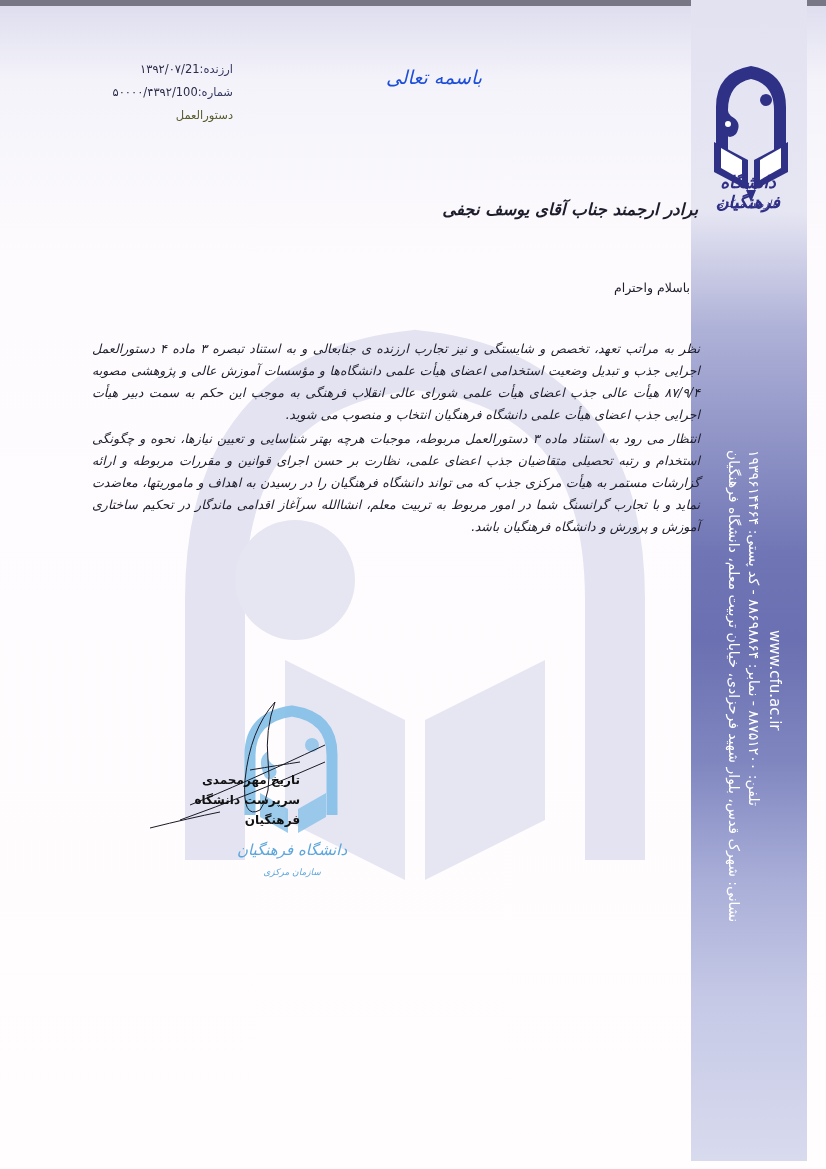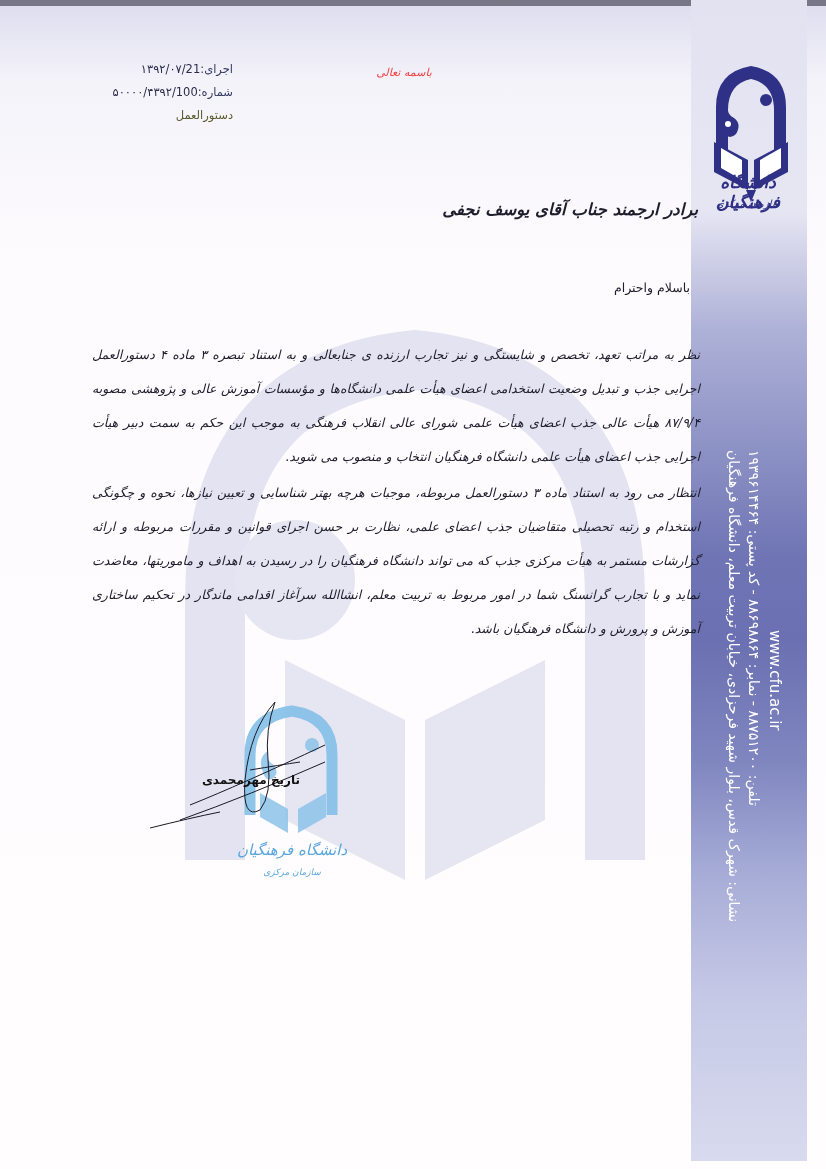--- a/index.html
+++ b/index.html
@@ -39,34 +39,34 @@
   .vline.l3 { left:84px; top:330px; font-size:15px; direction:ltr; }
 
   .meta {
     position:absolute; left:98px; top:58px; width:135px; direction:rtl; text-align:right;
     font-family:"DejaVu Sans", sans-serif; font-size:11.5px; color:#373a63; line-height:23px;
   }
   .meta .num { color:#2b2c4a; }
   .meta .att { color:#585a2c; }
 
   .basmala {
-    position:absolute; left:354px; top:66px; width:100px; text-align:center;
-    font-size:11px; font-style:italic; color:#ef4444;
+    position:absolute; left:384px; top:66px; width:100px; text-align:center;
+    font-size:19px; font-style:italic; color:#1d4ed8;
   }
   .recipient {
     position:absolute; left:470px; top:200px; width:220px; text-align:right; direction:rtl;
     font-size:16.5px; font-style:italic; font-weight:bold; color:#1d1d2c; white-space:nowrap;padding-left:8px;
   }
   .greeting {
     position:absolute; left:560px; top:280px; width:130px; text-align:right; direction:rtl;
     font-size:12.5px; color:#1d1d2c;
   }
   .body-text {
     position:absolute; left:92px; top:338px; width:608px; direction:rtl; text-align:justify;
-    text-align-last:right; font-size:12.6px; font-style:italic; color:#1d1d2c; line-height:34px;
+    text-align-last:right; font-size:12.6px; font-style:italic; color:#1d1d2c; line-height:22px;
   }
   .body-text p { margin:0 0 2px 0; }
 
   .watermark {
     position:absolute; left:155px; top:320px; width:520px; height:560px; opacity:1;
   }
   .stamp {
     position:absolute; left:232px; top:705px; width:115px; height:180px;
   }
   .signature {
@@ -114,21 +114,21 @@
 <div class="logo-sub">سازمان مرکزی</div>
 
 <div class="vertical-text">
   <div class="vline l1">نشانی: شهرک قدس، بلوار شهید فرحزادی، خیابان تربیت معلم، دانشگاه فرهنگیان</div>
   <div class="vline l2">تلفن: ۸۸۷۵۱۲۰۰ - نمابر: ۸۸۶۹۸۸۶۴ - کد پستی: ۱۹۳۹۶۱۴۴۶۴</div>
   <div class="vline l3">www.cfu.ac.ir</div>
 </div>
 
 <div class="meta">
   <div>
-    <span>اجرای:</span><span class="num">۱۳۹۲/۰۷/21</span>
+    <span>ارزنده:</span><span class="num">۱۳۹۲/۰۷/21</span>
   </div>
   <div>
     <span>شماره:</span><span class="num">۵۰۰۰۰/۴۳۹۲/100</span>
   </div>
   <div class="att">دستورالعمل</div>
 </div>
 
 <div class="basmala">باسمه تعالی</div>
 
 <div class="recipient">برادر ارجمند جناب آقای یوسف نجفی</div>
@@ -159,13 +159,14 @@
     <path d="M125 2 Q100 30 95 80 Q92 120 110 110 Q122 95 118 60 Q115 30 125 2 Z"></path>
     <path d="M40 105 Q90 85 175 45"></path>
     <path d="M30 120 Q100 95 175 62"></path>
     <path d="M100 70 Q130 65 150 62"></path>
     <path d="M0 128 Q40 118 70 112"></path>
   </g>
 </svg>
 
 <div class="signer">
   <div>تاریخ مهرمحمدی</div>
+  <div>سرپرست دانشگاه فرهنگیان</div>
 </div>
 
 </body></html>

